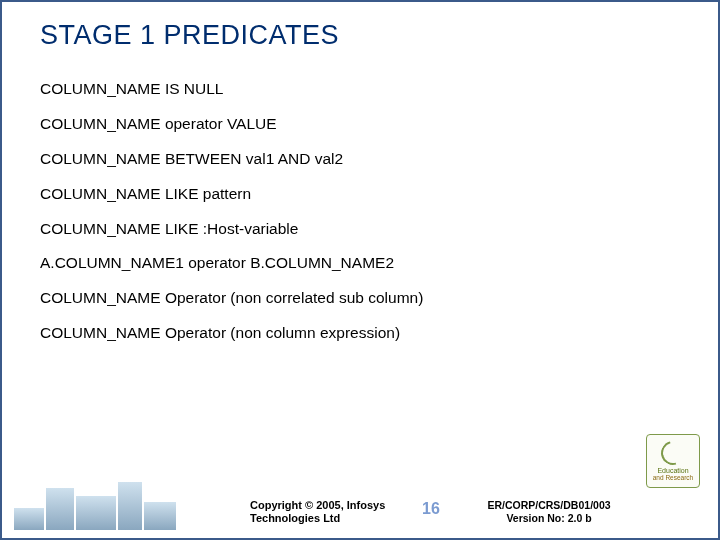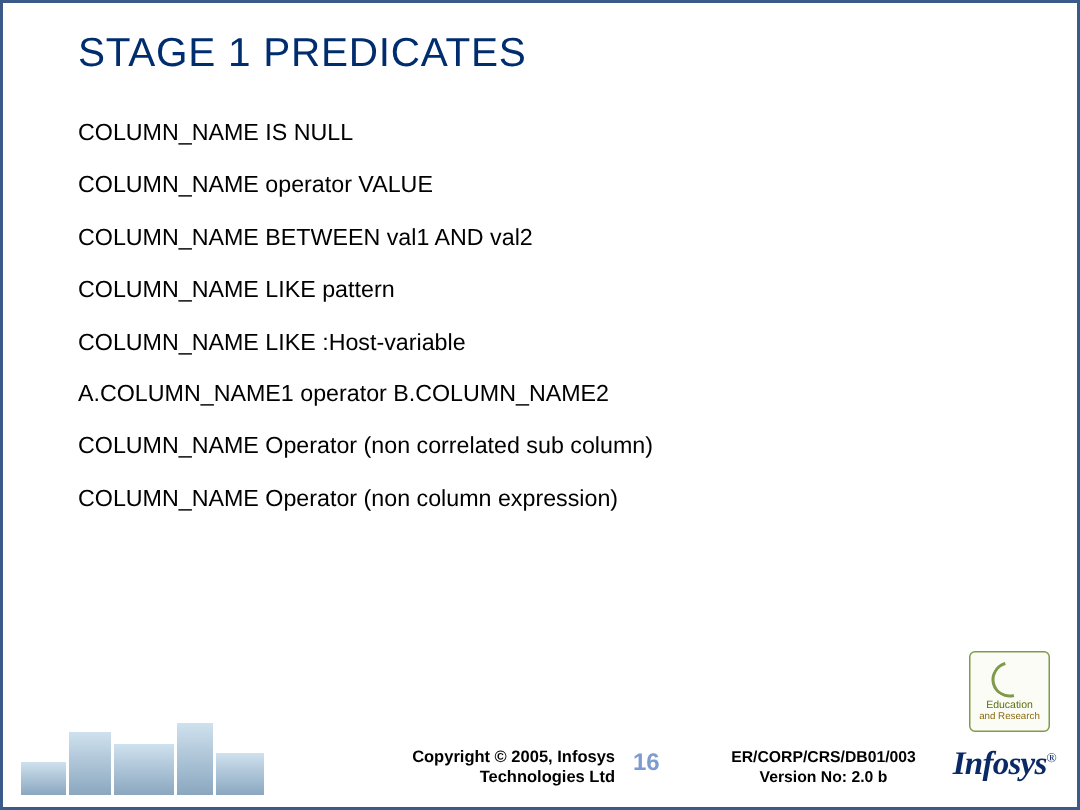--- a/index.html
+++ b/index.html
@@ -2,21 +2,21 @@
 <html><head>
 <meta charset="utf-8">
 <style>
   * { margin: 0; padding: 0; box-sizing: border-box; }
   html, body { width: 720px; height: 540px; overflow: hidden; font-family: Arial, Helvetica, sans-serif; }
   .slide {
     width: 720px; height: 540px;
     background: #ffffff;
     border: 2px solid #3b5a8a;
     position: relative;
-    padding: 18px 34px 0 50px;
+    padding: 18px 34px 0 38px;
   }
   .title {
     color: #002d6e;
     font-size: 27px;
     font-weight: 400;
     letter-spacing: 0.5px;
     margin-bottom: 28px;
     font-family: Arial, sans-serif;
   }
   .body-list { }
@@ -40,21 +40,21 @@
     display: flex; align-items: flex-end; gap: 2px;
   }
   .bld { background: linear-gradient(#cfe1ee,#8aa7bf); }
   .footer-img .b1 { width: 30px; height: 22px; }
   .footer-img .b2 { width: 28px; height: 42px; }
   .footer-img .b3 { width: 40px; height: 34px; }
   .footer-img .b4 { width: 24px; height: 48px; }
   .footer-img .b5 { width: 32px; height: 28px; }
   .copyright {
     position: absolute; left: 248px; bottom: 12px;
-    text-align: right;
+    text-align: left;
     font-size: 11px; font-weight: 700; color: #000;
     line-height: 1.25;
     width: 160px;
   }
   .pagenum {
     position: absolute; left: 420px; bottom: 20px;
     font-size: 16px; color: #7b9bd1; font-weight: 700;
   }
   .doccode {
     position: absolute; left: 476px; bottom: 12px;
@@ -121,18 +121,15 @@
       <div>Technologies Ltd</div>
     </div>
 
     <div class="pagenum">16</div>
 
     <div class="doccode">
       <div>ER/CORP/CRS/DB01/003</div>
       <div>Version No: 2.0 b</div>
     </div>
 
-    <div class="infosys">
-      <span>Infosys</span><span class="reg">®</span>
-    </div>
   </div>
 
 </div>
 
 </body></html>

